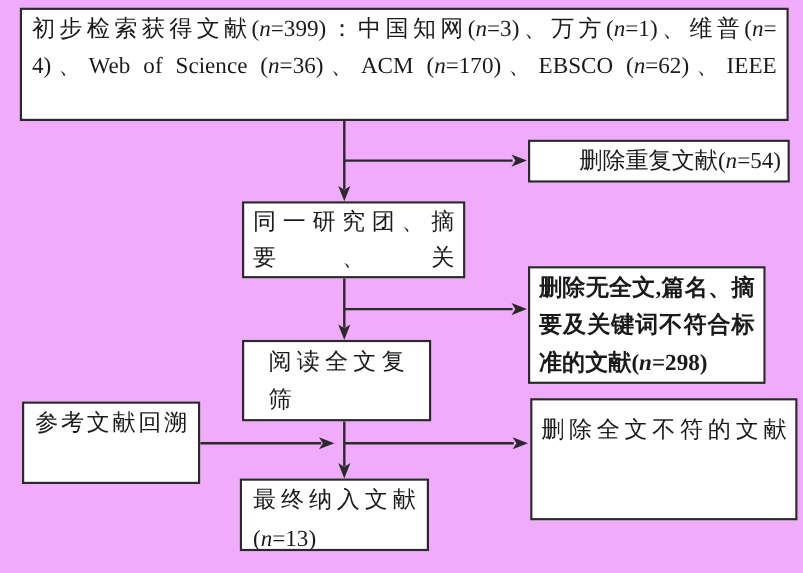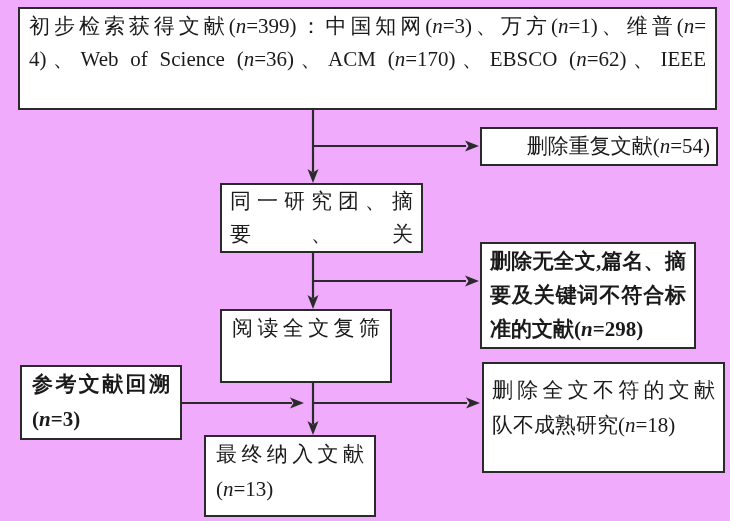--- a/index.html
+++ b/index.html
@@ -26,23 +26,23 @@
     font-size: 21px;
   }
   .ln { white-space: nowrap; }
   .jl { text-align: justify; text-align-last: justify; white-space: normal; }
   .nvar { font-style: italic; font-family: "Liberation Serif", "DejaVu Serif", serif; }
 
   .b-initial  { left: 18px;  top: 7px;   width: 699px; height: 103px; line-height: 33px; padding: 1px 9px; }
   .b-dup      { left: 480px; top: 127px; width: 238px; height: 39px;  line-height: 35px; padding: 0 6px; text-align: right; }
   .b-screen1  { left: 220px; top: 183px; width: 203px; height: 70px;  line-height: 33px; padding: 0 8px; }
   .b-nofull   { left: 480px; top: 242px; width: 216px; height: 107px; line-height: 34px; padding: 0 8px; font-weight: bold; }
-  .b-screen2  { left: 220px; top: 309px; width: 172px; height: 74px;  line-height: 35px; padding: 0 10px; }
-  .b-ref      { left: 20px;  top: 365px; width: 162px; height: 75px;  line-height: 35px; padding: 0 10px; font-weight: bold; }
-  .b-final    { left: 204px; top: 435px; width: 172px; height: 82px;  line-height: 35px; padding: 0 10px; }
+  .b-screen2  { left: 220px; top: 309px; width: 172px; height: 74px;  line-height: 35px; padding: 0 22px; }
+  .b-ref      { left: 20px;  top: 365px; width: 162px; height: 75px;  line-height: 35px; padding: 0 10px; }
+  .b-final    { left: 218px; top: 435px; width: 172px; height: 66px;  line-height: 35px; padding: 0 10px; }
   .b-excl2    { left: 482px; top: 362px; width: 243px; height: 111px; line-height: 35px; padding: 9px 8px; }
 </style>
 </head>
 <body>
 
 <div class="canvas">
 
   <svg class="connectors" width="730" height="521" viewBox="0 0 730 521" xmlns="http://www.w3.org/2000/svg">
     <g stroke="#2a2a2a" stroke-width="2.2" fill="#2a2a2a">
 
@@ -101,26 +101,24 @@
     <div class="ln jl">要及关键词不符合标</div>
     <div class="ln">准的文献(<i class="nvar">n</i>=298)</div>
   </div>
 
   <div class="box b-screen2">
     <div class="ln jl">阅读全文复筛</div>
   </div>
 
   <div class="box b-ref">
     <div class="ln jl">参考文献回溯</div>
-    <div class="ln">(<i class="nvar">n</i>=3)</div>
   </div>
 
   <div class="box b-final">
     <div class="ln jl">最终纳入文献</div>
     <div class="ln">(<i class="nvar">n</i>=13)</div>
   </div>
 
   <div class="box b-excl2">
     <div class="ln jl">删除全文不符的文献</div>
-    <div class="ln">队不成熟研究(<i class="nvar">n</i>=18)</div>
   </div>
 
 </div>
 
 </body></html>

